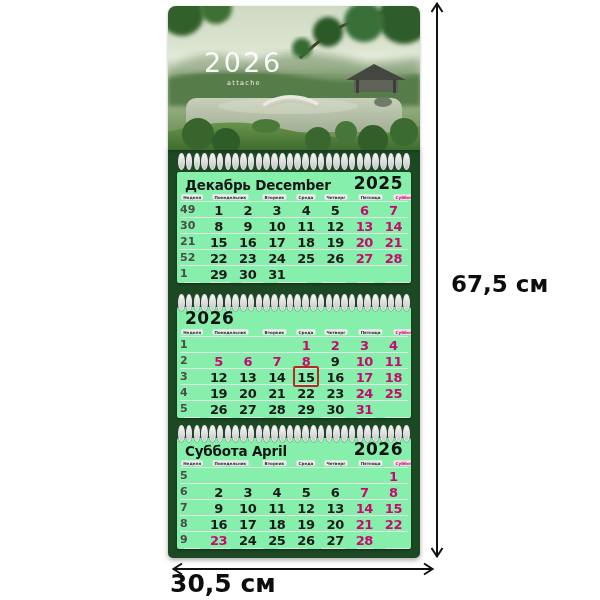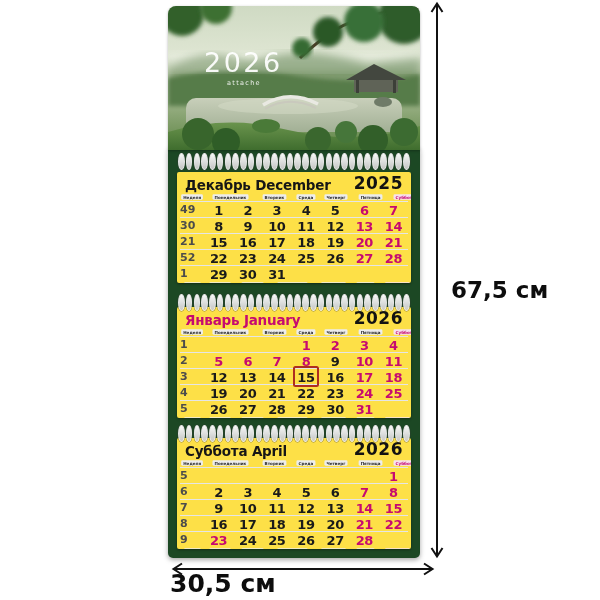--- a/index.html
+++ b/index.html
@@ -39,21 +39,21 @@
     display:flex;justify-content:space-between;z-index:4;
   }
   .s1{top:147px}.s2{top:288px}.s3{top:419px}
   .spiral i{
     display:block;width:4.6px;height:15px;border:1.5px solid #ececec;
     border-radius:50%;background:linear-gradient(#ffffff,#c9c9c9);
     box-shadow:0 0 0 .6px rgba(55,55,55,.55);opacity:.97;
   }
   
   .panel{
-    position:absolute;left:9px;width:234px;height:111px;background:#fde047;
+    position:absolute;left:9px;width:234px;height:111px;background:#86efac;
     border-radius:2px;box-shadow:0 1px 2.5px rgba(0,0,0,.4);z-index:3;overflow:hidden;
   }
   .p1{top:166px}.p2{top:301px}.p3{top:432px}
   .m-head{height:19px;display:flex;justify-content:space-between;align-items:flex-end;padding:2px 8px 0 8px;}
   .m-title{font-size:13.5px;font-weight:bold;color:#161616;letter-spacing:-.2px;white-space:nowrap;}
   .m-title.accent{color:var(--magenta);}
   .m-year{font-size:17px;font-weight:bold;color:#121212;letter-spacing:.5px;}
   .m-grid{display:flex;flex-direction:column;padding:0 3px;}
   .wrow{display:flex;align-items:center;}
   .wrow.dates{height:15px;border-top:1px solid #e5e5e5;}
@@ -70,21 +70,21 @@
   .mini .cell{display:flex;justify-content:center;overflow:visible;}
   .pill{
     display:inline-block;font-size:6px;font-weight:bold;color:#2a2a2a;
     background:#ededed;border-radius:2px;padding:.5px 3px;white-space:nowrap;
     transform:scale(.68);transform-origin:50% 50%;
   }
   .pill.pinkl{color:var(--magenta);background:#f7e2ee;}
   
   .v-arrow{position:absolute;left:428px;top:0;}
   .h-arrow{position:absolute;left:170px;top:560px;}
-  .dim-h{position:absolute;left:451px;top:277px;font-size:23px;font-weight:bold;color:#0d0d0d;}
+  .dim-h{position:absolute;left:451px;top:271px;font-size:23px;font-weight:bold;color:#0d0d0d;}
   .dim-w{position:absolute;left:170px;top:569px;width:264px;text-align:left;font-size:25px;font-weight:bold;color:#0d0d0d;}
 </style>
 </head>
 <body>
 
 <div class="stage">
 
   <div class="calendar">
 
     <div class="poster">
@@ -347,24 +347,20 @@
             </span>
             <span class="cell">
               <span class="pill pinkl">Saturday</span>
             </span>
           </div>
         </div>
     </section>
 
     <section class="panel p2">
       <header class="m-head">
-        <div class="m-title accent">
-          <span>Январь</span>
-          <span>January</span>
-        </div>
         <div class="m-year">2026</div>
       </header>
       <div class="m-grid">
           <div class="wrow mini">
             <span class="wk-slot">
               <span class="pill">Неделя</span>
             </span>
             <span class="cell">
               <span class="pill">Понедельник</span>
             </span>

